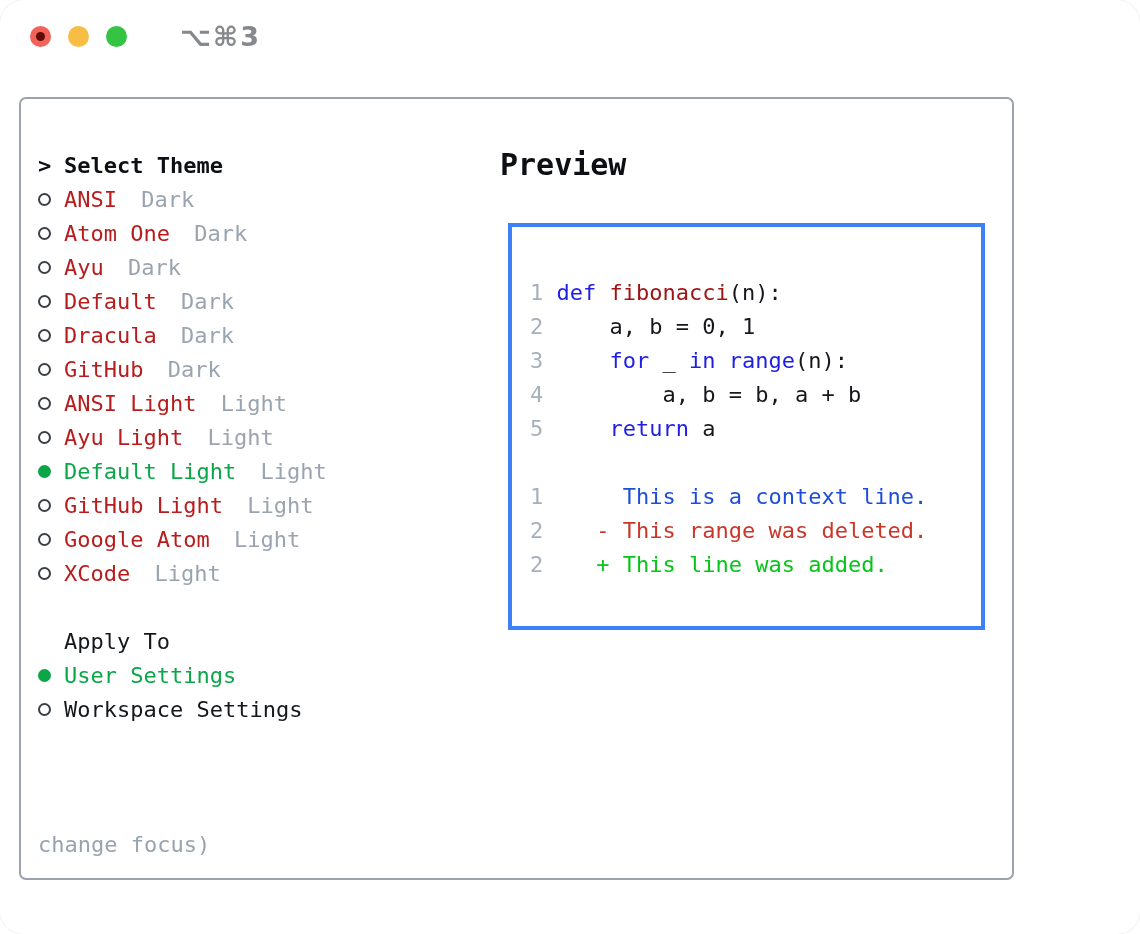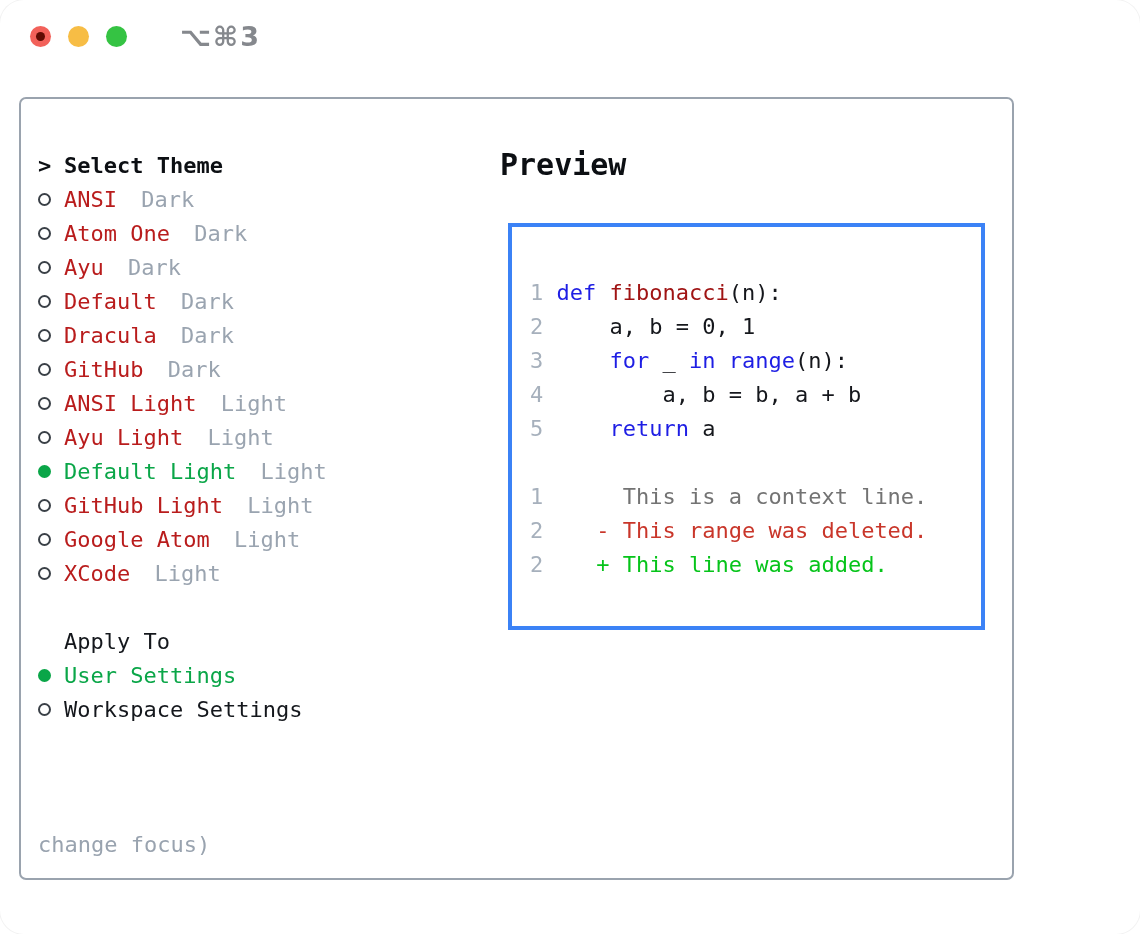--- a/index.html
+++ b/index.html
@@ -44,21 +44,21 @@
   .preview-box{
     position:absolute;left:487px;top:101px;width:477px;height:407px;
     border:4px solid #3b82f6;box-sizing:border-box;background:#fff;
     padding:49px 12px 0 18px;overflow:hidden;margin-top:23px;
   }
   .crow{height:34px;line-height:34px;font-size:22px;white-space:pre;}
   .lnum{color:var(--line-number,#a6b0bc);}
   .tok-pl{color:#15171c;}
   .tok-kw{color:var(--keyword-blue,#1e1ee4);}
   .tok-fn{color:var(--function-red,#a01414);}
-  .diff-context{color:#737373;}
+  .diff-context{color:#1d4ed8;}
   .diff-deleted{color:var(--deleted-red,#c9362a);}
   .diff-added{color:var(--added-green,#06c41a);}
 </style>
 </head>
 <body>
 
 <div class="screen">
 
   <div class="titlebar">
     <span class="tl tl-red">

